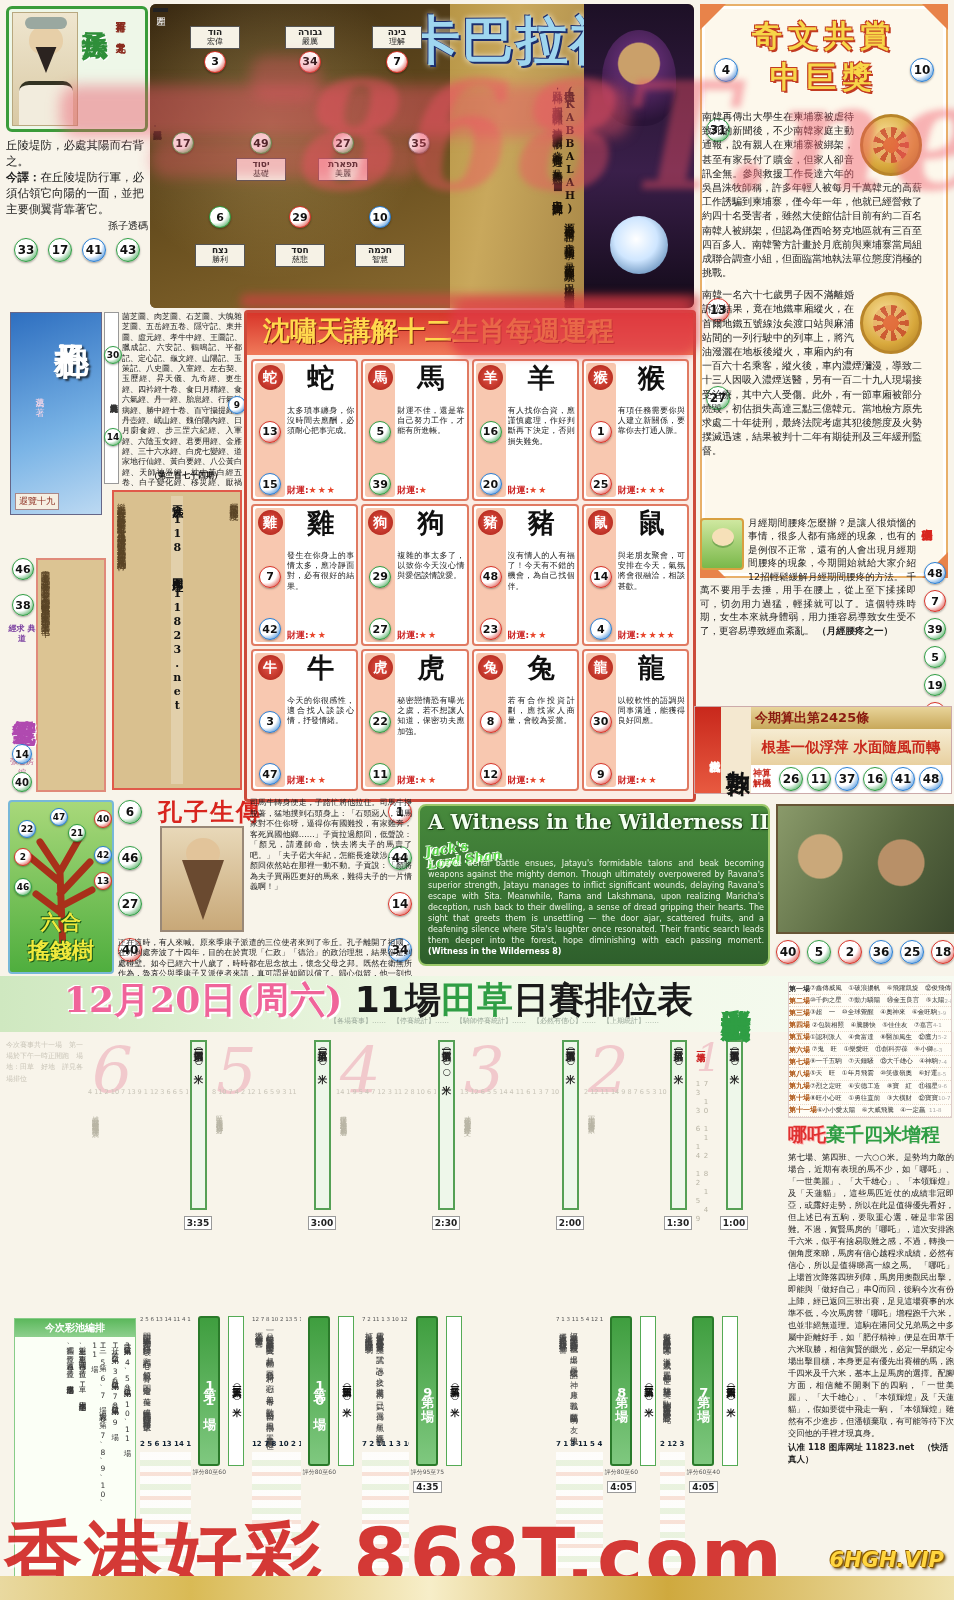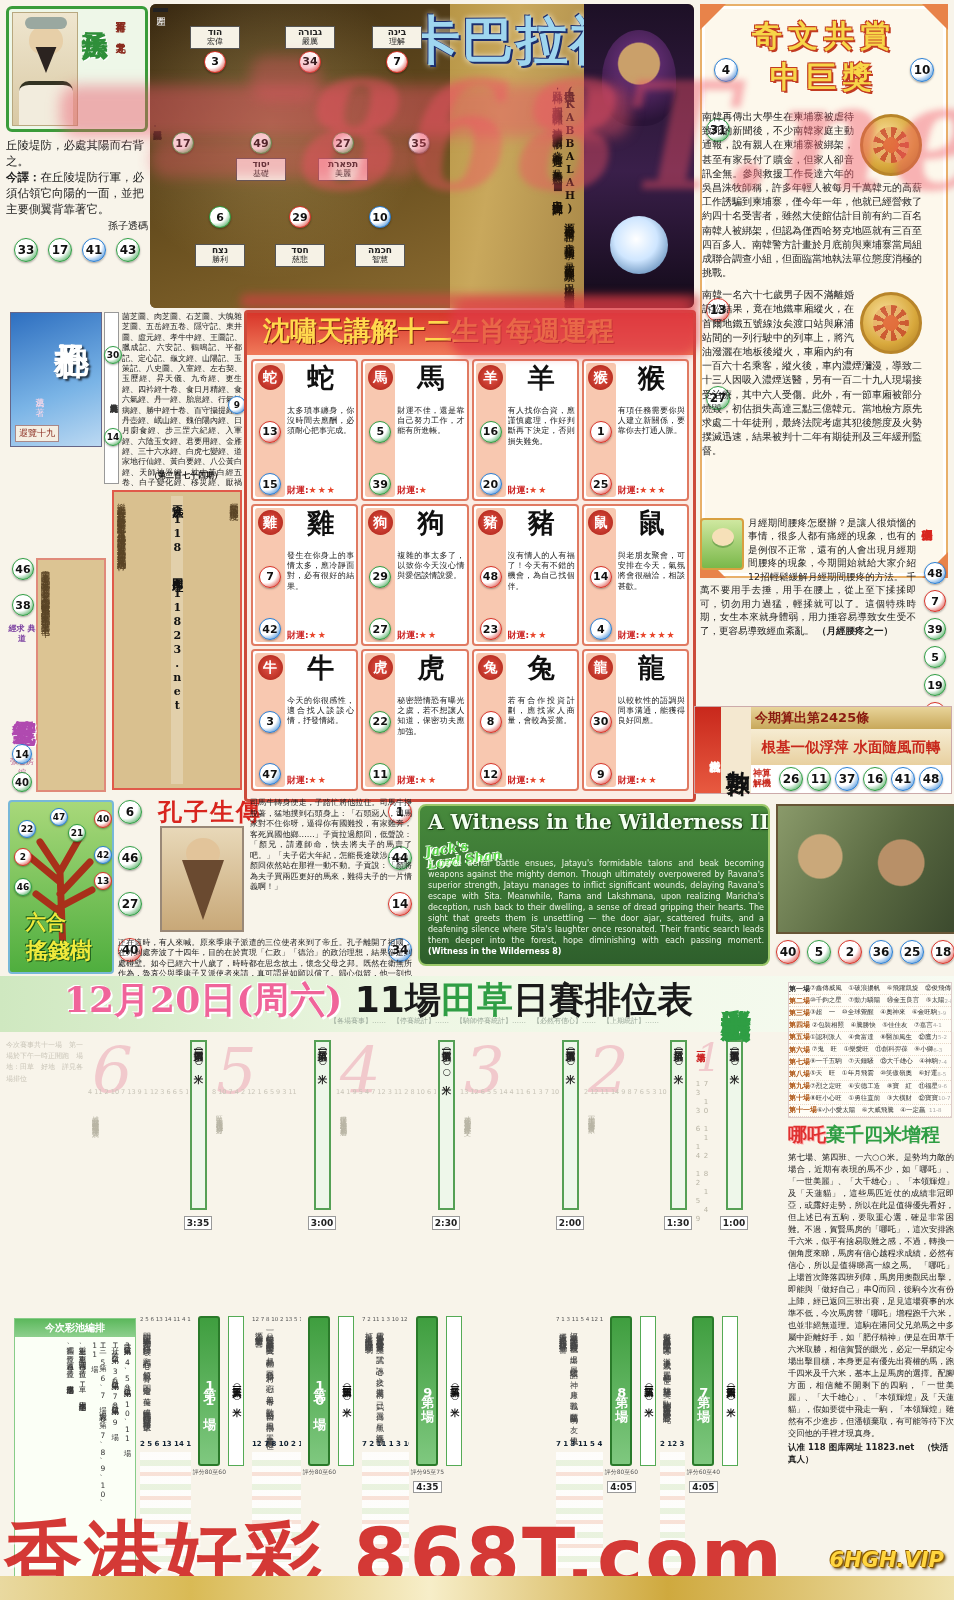--- a/index.html
+++ b/index.html
@@ -52,21 +52,21 @@
   background:radial-gradient(circle at 45% 40%,#ffffff,#cfe6ff 45%,#7aa0c8 75%,#3a5a7a)}
 
 #odd{left:700px;top:4px;width:248px;height:574px;background:#fdf8ec;border:2px solid #e8b06a;border-radius:8px;box-shadow:0 0 0 3px #fff inset}
 .corner{position:absolute;width:26px;height:26px;background:#e8834a}
 .odd-title{font-family:"DejaVu Serif",serif;font-weight:900;font-size:30px;letter-spacing:6px;text-align:center;color:#f7d648;
   text-shadow:2px 2px 0 #c23b22,-1px -1px 0 #c23b22,1px -1px 0 #c23b22,-1px 1px 0 #c23b22}
 .odd-body{position:absolute;left:0;top:104px;width:220px;font-size:10px;line-height:1.42;text-align:justify}
 .coin{width:62px;height:62px;border-radius:50%;background:radial-gradient(circle at 40% 35%,#f9e09a,#d8a83c 60%,#a9761f);border:3px solid #b8852a;position:relative;float:right;margin:4px 0 2px 6px}
 .coin::after{content:"";position:absolute;inset:10px;border-radius:50%;background:radial-gradient(circle at 50% 50%,#e05a30 0 30%,transparent 31%),repeating-conic-gradient(#c8442a 0 20deg,#e8b06a 20deg 40deg);opacity:.8}
 
-#bp-panel{left:10px;top:312px;width:92px;height:135px;background:linear-gradient(160deg,#2e6fc0,#7ab4e6 60%,#bcd9f2);border:1px solid #668;color:#fff;overflow:hidden}
+#bp-panel{left:10px;top:312px;width:92px;height:203px;background:linear-gradient(160deg,#2e6fc0,#7ab4e6 60%,#bcd9f2);border:1px solid #668;color:#fff;overflow:hidden}
 .bp-title{position:absolute;right:6px;top:4px;height:150px;font-family:"DejaVu Serif",serif;font-weight:900;font-size:34px;color:#fff;text-shadow:2px 2px 2px #234}
 .bp-auth{position:absolute;left:22px;top:78px;font-size:9px;color:#ffd9e8}
 .bp-tag{position:absolute;left:4px;bottom:4px;background:#f6efe2;color:#8a2b1e;font-size:9px;padding:1px 3px;border:1px solid #a88}
 #bp-side{left:104px;top:312px;width:15px;height:172px;background:#fff;border:1px solid #999;font-size:8px;text-align:center;color:#333}
 #bp-list{left:122px;top:312px;width:120px;height:174px;font-size:8px;line-height:1.3;text-align:justify;color:#1a1a1a;overflow:hidden}
 #bp-issue{left:150px;top:470px;width:92px;font-size:8px;font-weight:700;color:#111}
 #scan1{left:112px;top:490px;width:130px;height:300px;background:#d9c08f;border:2px solid #e05a4a;overflow:hidden;display:flex;justify-content:space-between;padding:4px 2px}
 #scan2{left:36px;top:558px;width:70px;height:234px;background:#dcc493;border:2px solid #e08a7a;overflow:hidden;padding:3px 2px}
 .scan-col{font-family:"DejaVu Serif",serif;font-size:9px;line-height:1.05;color:#5a4426;height:100%;letter-spacing:1px}
 .scan-ov{font-weight:700;font-size:11px;color:#111;background:rgba(255,255,255,.25)}
@@ -98,21 +98,21 @@
 #iron{left:694px;top:706px;width:258px;height:88px;background:#fff;border:1px solid #caa;display:flex}
 .iron-side{width:26px;background:linear-gradient(#c8281c,#e85a40);color:#fff;font-size:11px;font-weight:700;text-align:center;padding-top:3px}
 .iron-side2{width:30px;font-family:"DejaVu Serif",serif;font-weight:900;font-size:24px;color:#111;text-align:center;background:#f4e8d0;line-height:1.1;padding-top:4px}
 .iron-main{flex:1;display:flex;flex-direction:column}
 .iron-head{background:linear-gradient(#e8d49a,#c8a85a);color:#8a1a10;font-weight:900;font-size:13px;padding:2px 4px}
 .iron-verse{flex:1;background:linear-gradient(#f6ecd2,#e8d0a0);color:#c8281c;font-family:"DejaVu Serif",serif;font-weight:700;font-size:14.5px;display:flex;align-items:center;justify-content:center}
 .iron-foot{display:flex;align-items:center;gap:4px;padding:2px}
 .iron-key{font-size:9px;color:#c8281c;font-weight:700;width:22px;line-height:1.1}
 
 #tree{left:8px;top:800px;width:106px;height:174px;background:linear-gradient(#a8d87a,#4fae3e);border:2px solid #78b8d8;border-radius:4px;overflow:hidden}
-.tree-title{position:absolute;left:16px;right:0;font-family:Liberation Sans, sans-serif;font-weight:900;color:#f0ea3c;text-shadow:1px 1px 0 #1a5a1a,-1px -1px 0 #1a5a1a}
+.tree-title{position:absolute;left:0;right:0;text-align:center;font-family:Liberation Sans, sans-serif;font-weight:900;color:#f0ea3c;text-shadow:1px 1px 0 #1a5a1a,-1px -1px 0 #1a5a1a}
 #conf{left:116px;top:796px;width:298px;height:180px}
 .conf-title{position:absolute;left:42px;top:0;font-family:"DejaVu Serif",serif;font-weight:900;font-size:24px;color:#d8251e;letter-spacing:2px}
 .conf-port{position:absolute;left:44px;top:30px;width:84px;height:106px;background:linear-gradient(#e8d8b8,#c8a878);border:2px solid #987;overflow:hidden}
 .conf-port::before{content:"";position:absolute;left:24px;top:10px;width:34px;height:30px;border-radius:50%;background:#e2c49a}
 .conf-port::after{content:"";position:absolute;left:20px;top:32px;width:42px;height:60px;background:#6a4a30;clip-path:polygon(50% 100%,0 0,100% 0)}
 .conf-p1{position:absolute;left:134px;top:2px;width:162px;height:140px;font-size:8px;line-height:1.32;text-align:justify;overflow:hidden}
 .conf-p2{position:absolute;left:2px;top:142px;width:294px;font-size:8px;line-height:1.3;text-align:justify}
 .conf-bl{left:118px;top:800px}.conf-br{left:388px;top:800px}
 .vballs{width:26px;display:flex;flex-direction:column;gap:22px}
 #wit{left:418px;top:800px;width:536px;height:174px}

